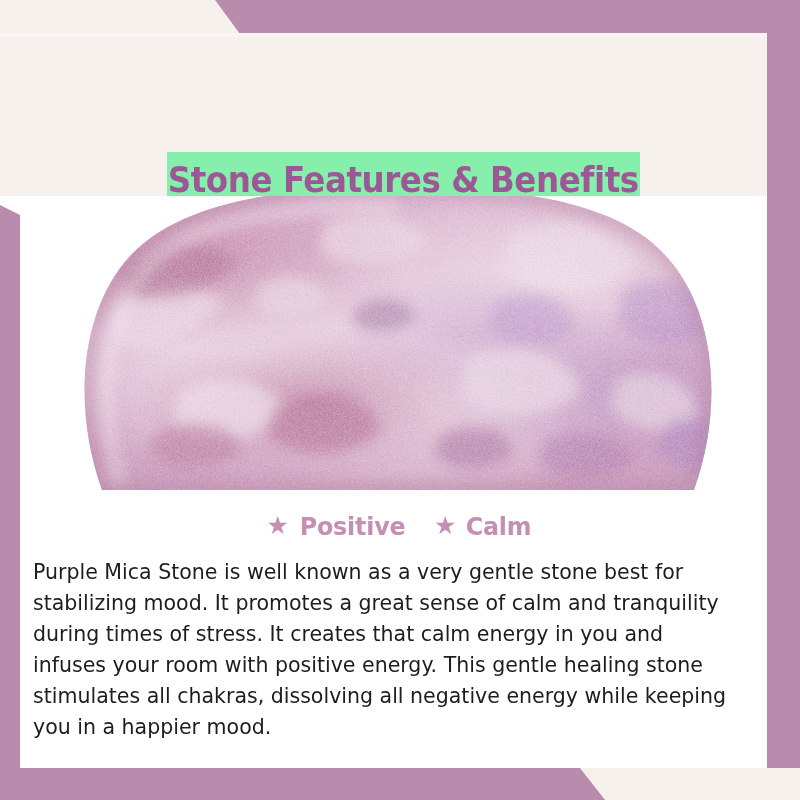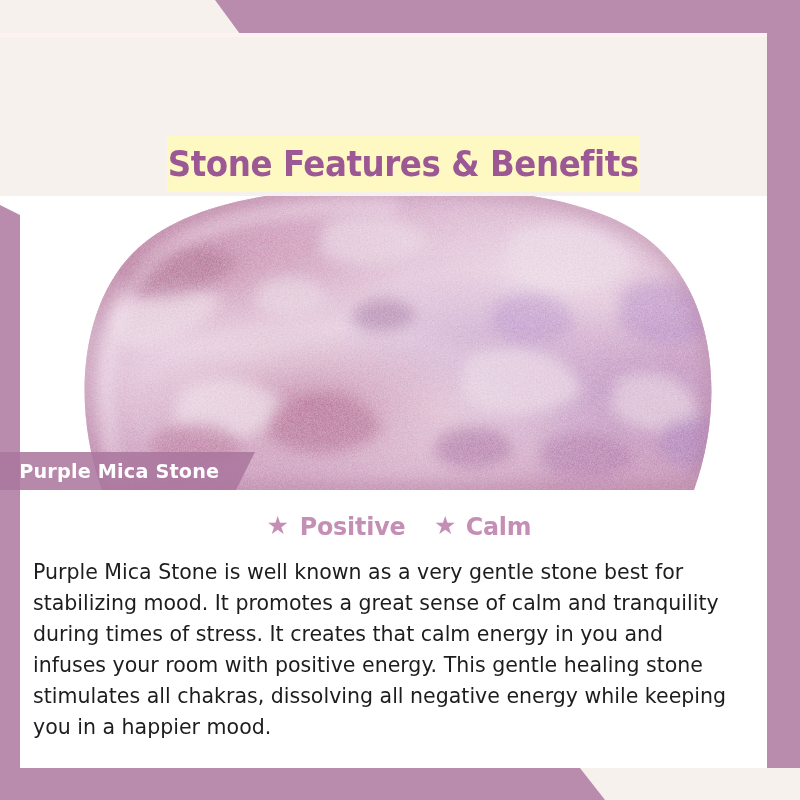--- a/index.html
+++ b/index.html
@@ -75,23 +75,23 @@
     display: flex;
     align-items: center;
     justify-content: center;
     gap: 0px;
   }
   .logo-svg { display: block; }
 
   
   .title-plate {
     position: absolute;
-    left: 167px; top: 136px;
+    left: 167px; top: 152px;
     width: 473px; height: 56px;
-    background: #fef9c3;
+    background: #86efac;
     display: flex;
     align-items: center;
     justify-content: center;
   }
   .title-text {
     font-family: "DejaVu Sans", sans-serif;
     font-weight: bold;
     font-size: 35px;
     letter-spacing: -0.5px;
     color: #9c5894;
@@ -292,23 +292,20 @@
         <rect x="0" y="0" width="672" height="294" filter="url(#speck)" opacity="0.55"></rect>
         <rect x="0" y="0" width="672" height="294" filter="url(#grain)" opacity="0.32" fill="#d7b2cc"></rect>
 
         <path d="M40 294 C 10 210, 18 112, 70 58 C 118 8, 215 -10, 336 -8
                  C 460 -10, 556 8, 602 58 C 654 112, 662 210, 632 294 Z" fill="none" stroke="#a8718f" stroke-width="16" opacity="0.28" filter="url(#soft)"></path>
         <path d="M58 288 C 34 208, 42 118, 86 70 C 128 26, 218 8, 336 10" fill="none" stroke="#fdf7fb" stroke-width="12" opacity="0.38" filter="url(#soft)"></path>
       </g>
     </svg>
   </div>
 
-  <div class="name-banner">
-    <span class="name-banner-text">Purple Mica Stone</span>
-  </div>
 
   <div class="keywords">
     <div class="keyword">
       <span class="kw-star">★</span>
       <span class="kw-label">Positive</span>
     </div>
     <div class="keyword">
       <span class="kw-star">★</span>
       <span class="kw-label">Calm</span>
     </div>

